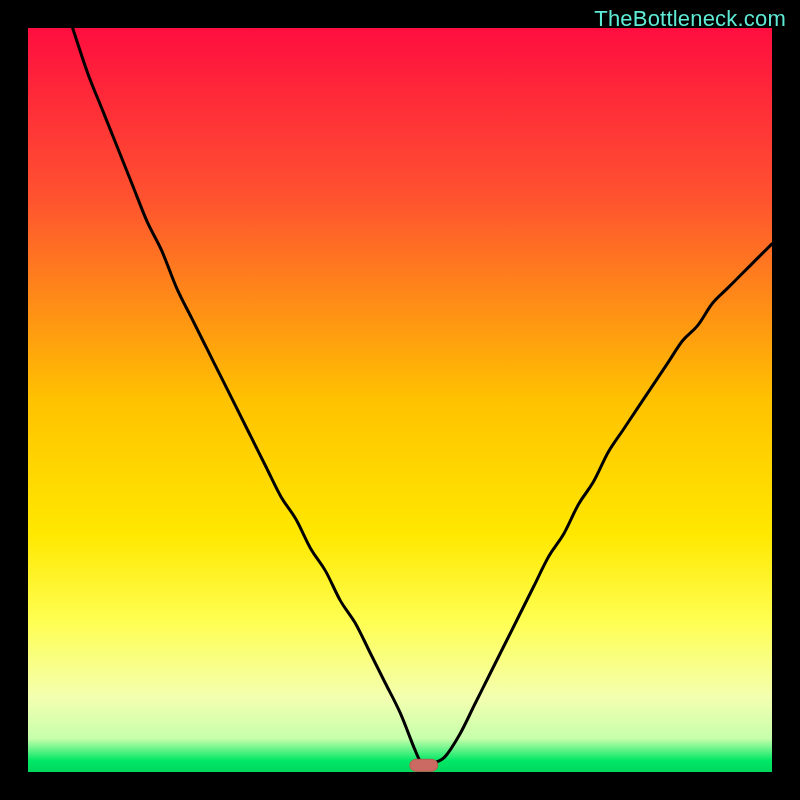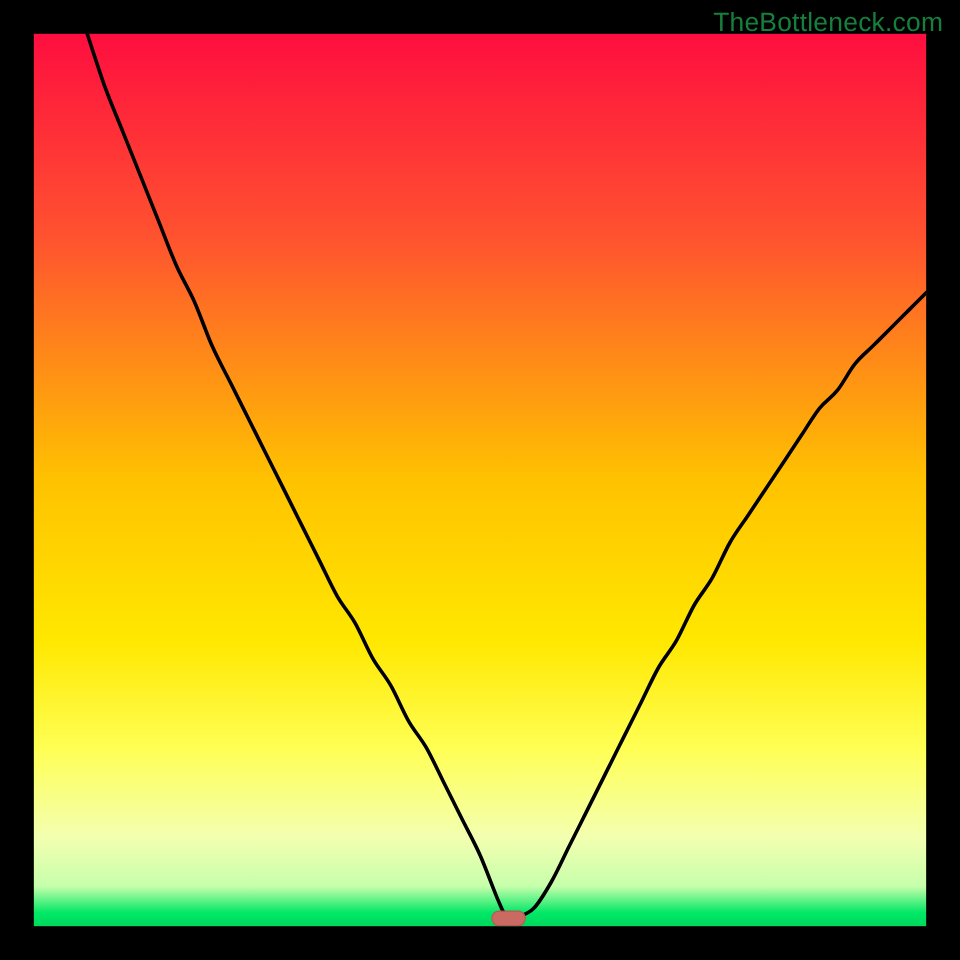--- a/index.html
+++ b/index.html
@@ -14,21 +14,21 @@
   .frame {
     position: relative;
     width: 800px;
     height: 800px;
     background: #000;
   }
   .watermark {
     position: absolute;
     top: 6px;
     right: 14px;
-    color: #15803d;
+    color: #5eead4;
     font-size: 22px;
     font-weight: 500;
     letter-spacing: 0.2px;
     z-index: 10;
     user-select: none;
   }
   .plot-wrap {
     position: absolute;
     left: 28px;
     top: 28px;

